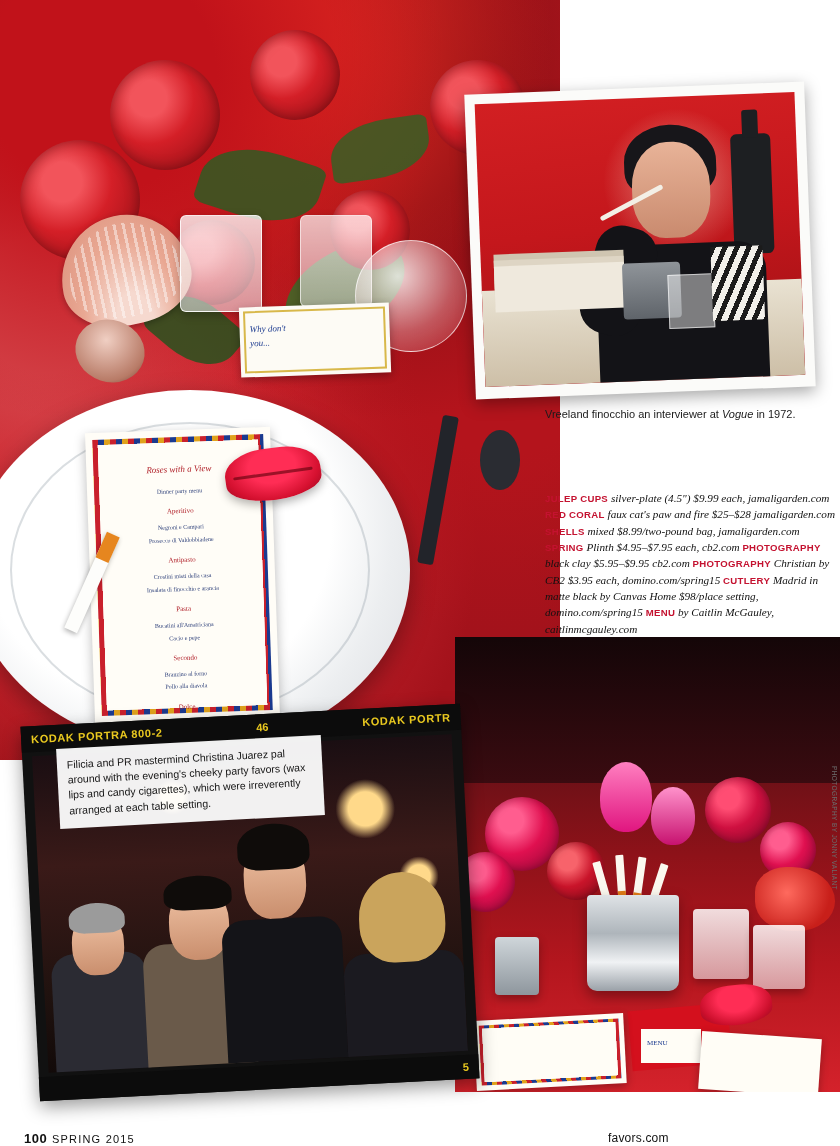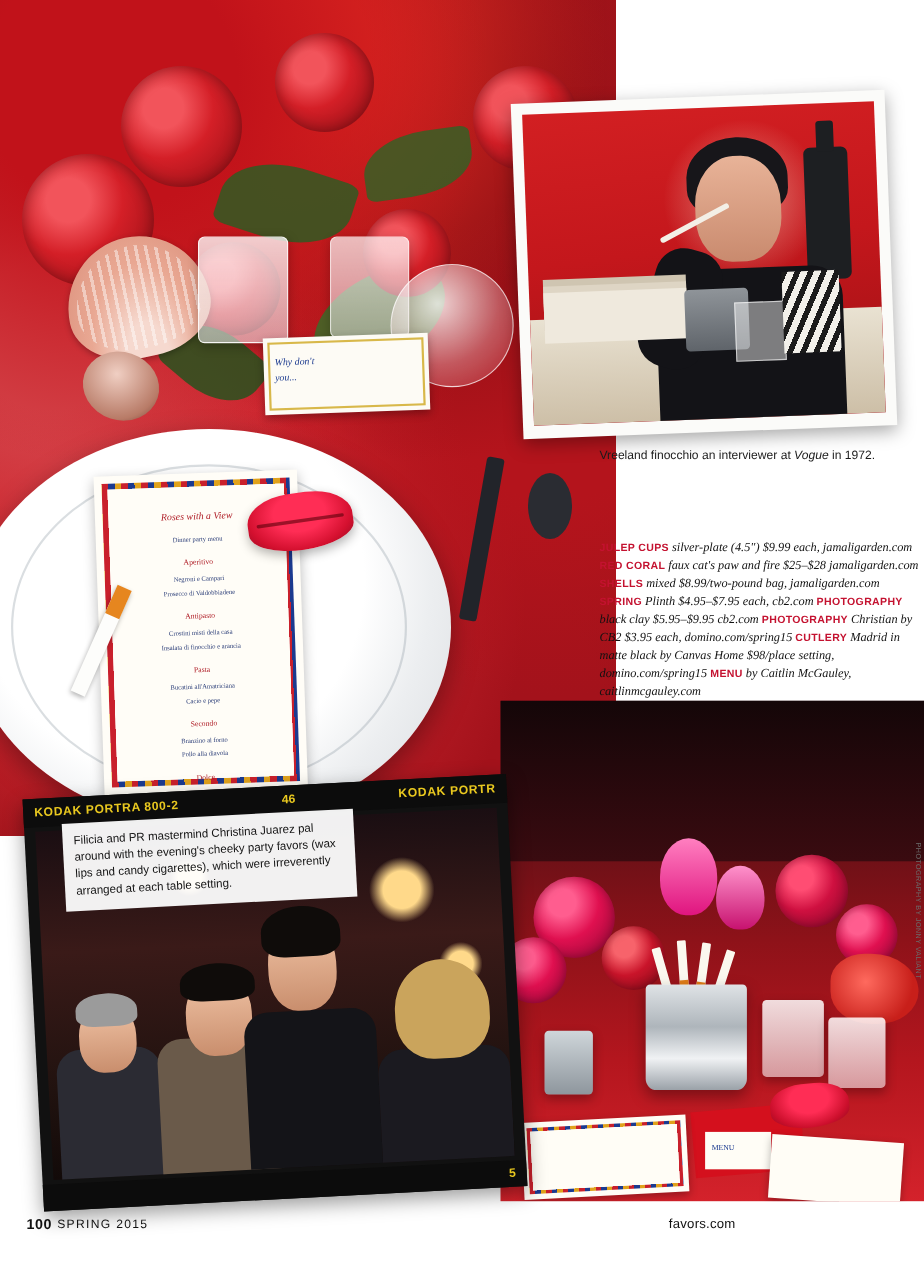--- a/index.html
+++ b/index.html
@@ -208,21 +208,21 @@
   .pf-body{position:absolute;border-radius:22px 22px 0 0;}
   .bar-light{position:absolute;border-radius:50%;background:radial-gradient(circle,#ffd98a 0 40%,rgba(255,200,110,0) 70%);}
 
   .cap-film{
     position:absolute;left:58px;top:742px;width:265px;background:rgba(255,255,255,.94);
     padding:9px 10px 10px;box-sizing:border-box;font-size:10.5px;line-height:1.45;color:#131313;
     transform:rotate(-3deg);
   }
 
   
-  .footer{position:absolute;left:0;bottom:26px;width:100%;height:20px;}
+  .footer{position:absolute;left:0;bottom:0;width:100%;height:20px;}
   .pg-num{position:absolute;left:24px;bottom:0;font-size:13px;font-weight:bold;color:#111;letter-spacing:.5px;}
   .pg-issue{position:absolute;left:52px;bottom:1px;font-size:11px;color:#111;letter-spacing:1.2px;margin-top:11px;}
   .pg-site{position:absolute;left:608px;bottom:1px;font-size:12px;color:#111;letter-spacing:.2px;}
 </style>
 </head>
 <body>
 
 <div class="page">
 
   <div class="bg-photo">

